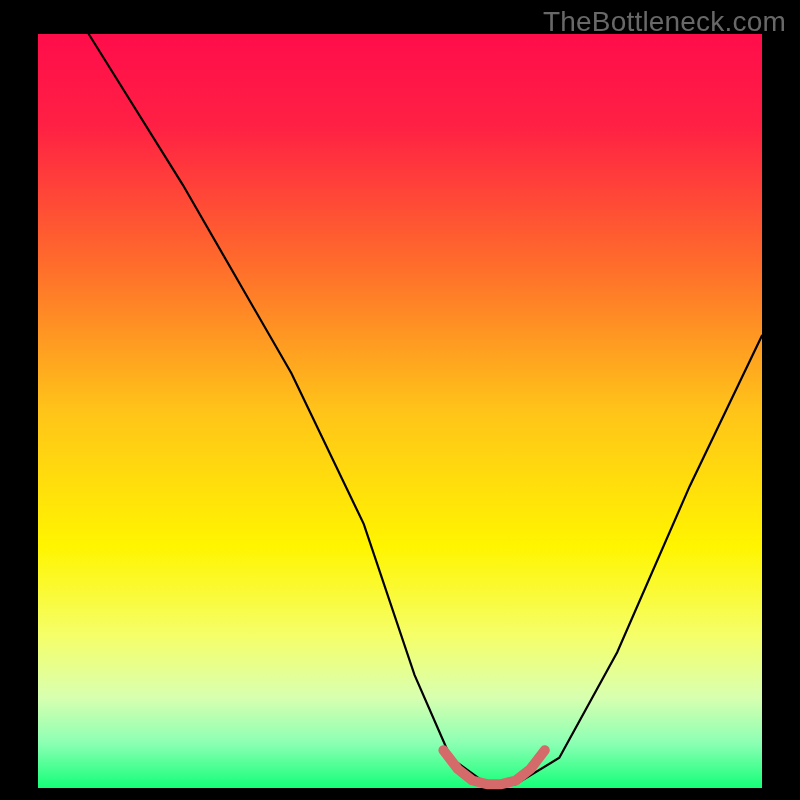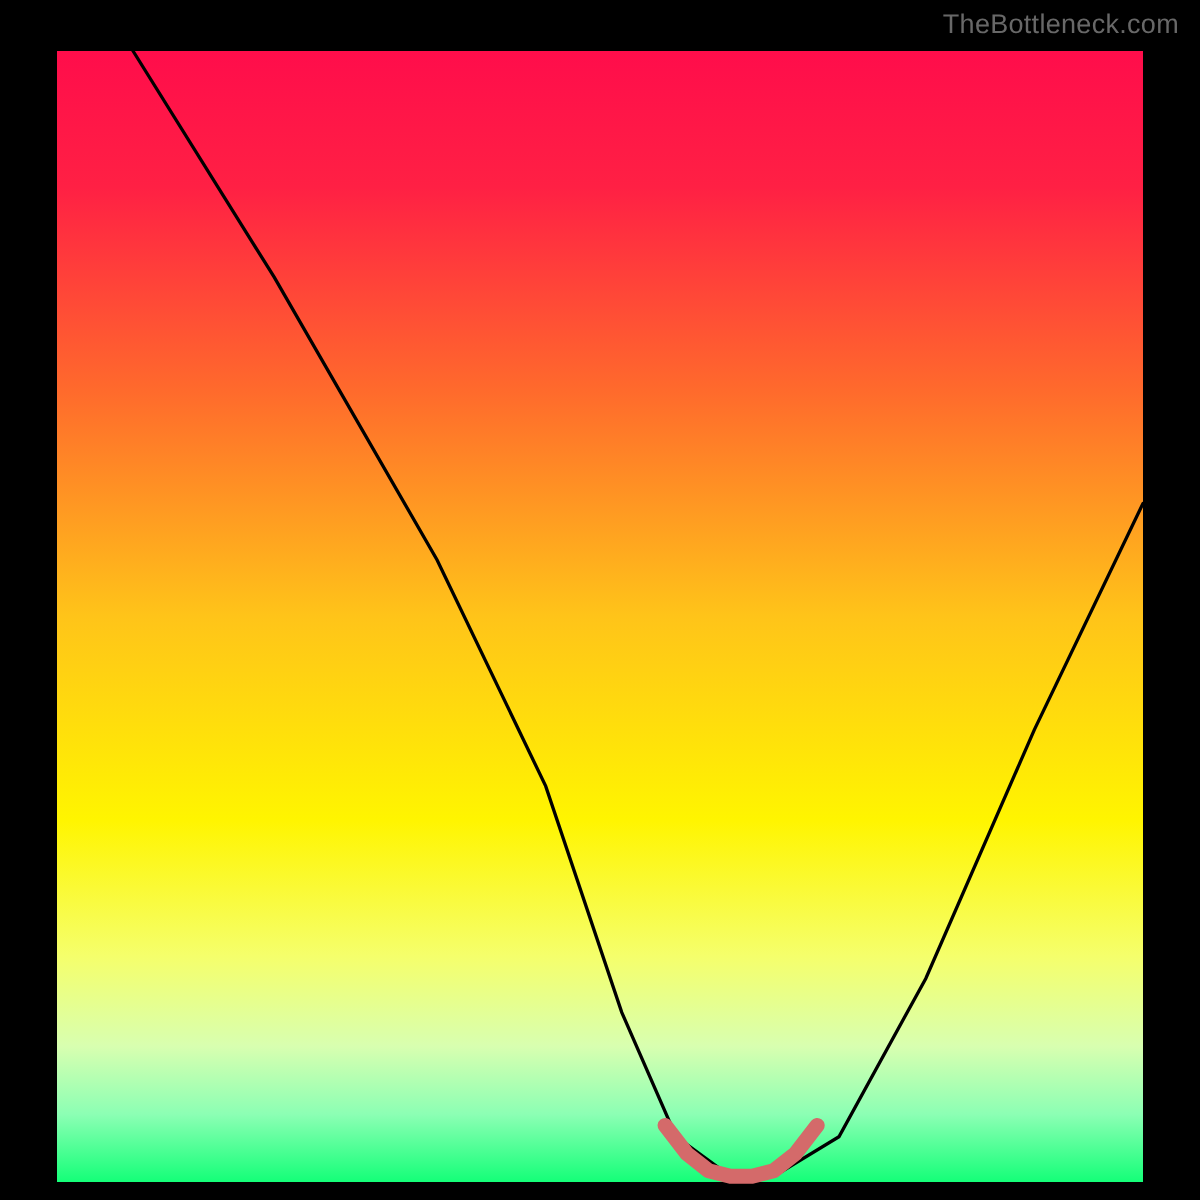--- a/index.html
+++ b/index.html
@@ -14,21 +14,21 @@
     width: 800px;
     height: 800px;
     position: relative;
     background: #000;
   }
   .watermark {
     position: absolute;
     top: 6px;
     right: 14px;
     font-family: Arial, Helvetica, sans-serif;
-    font-size: 18px;
+    font-size: 28px;
     color: #686868;
     font-weight: 400;
     letter-spacing: 0.2px;
     z-index: 20;
   }
   svg {
     position: absolute;
     top: 0;
     left: 0;
   }

